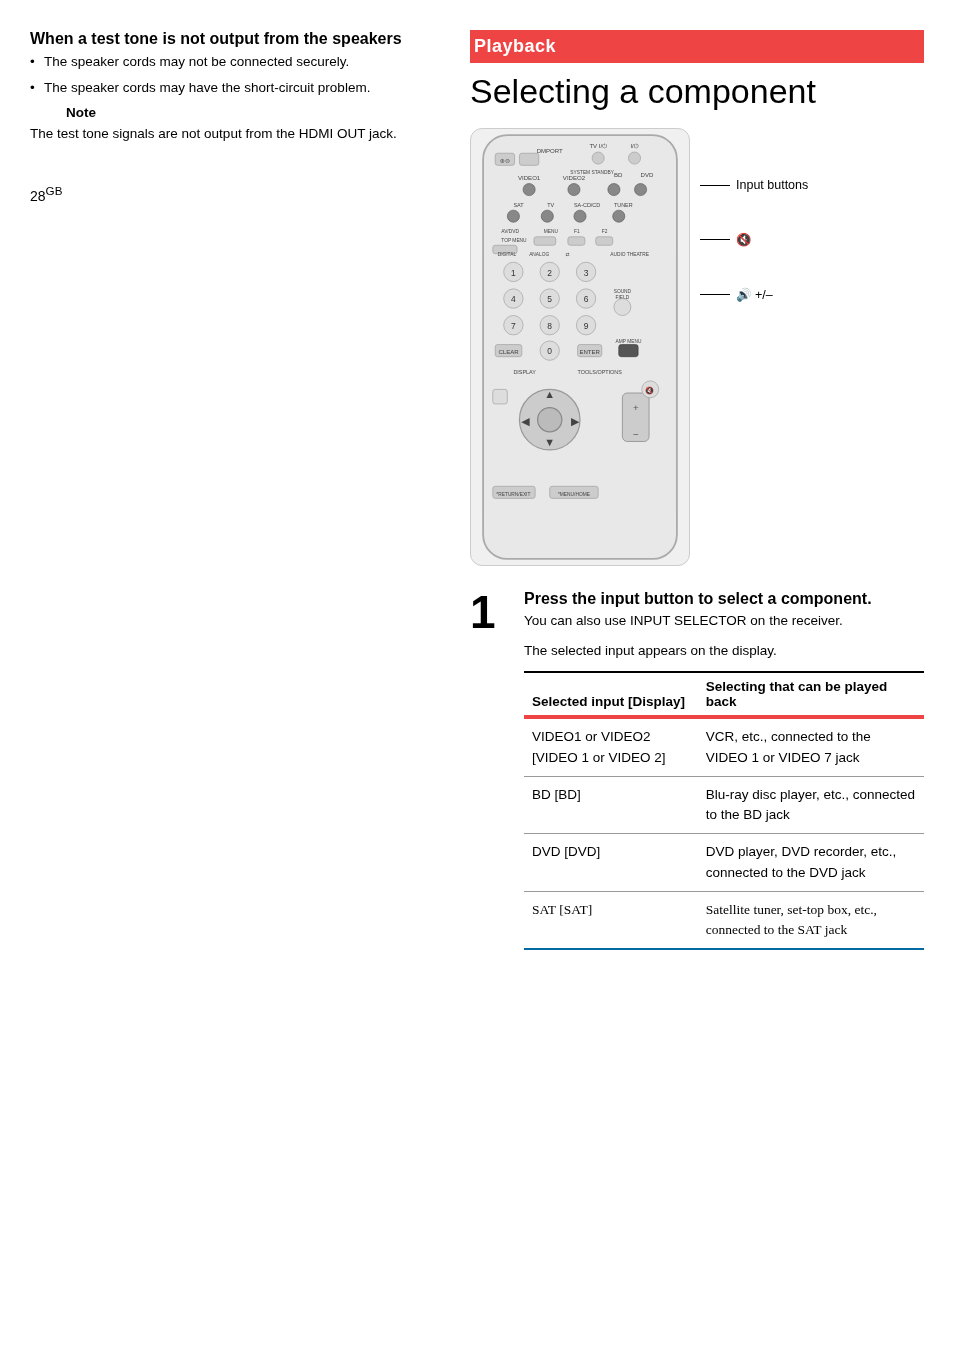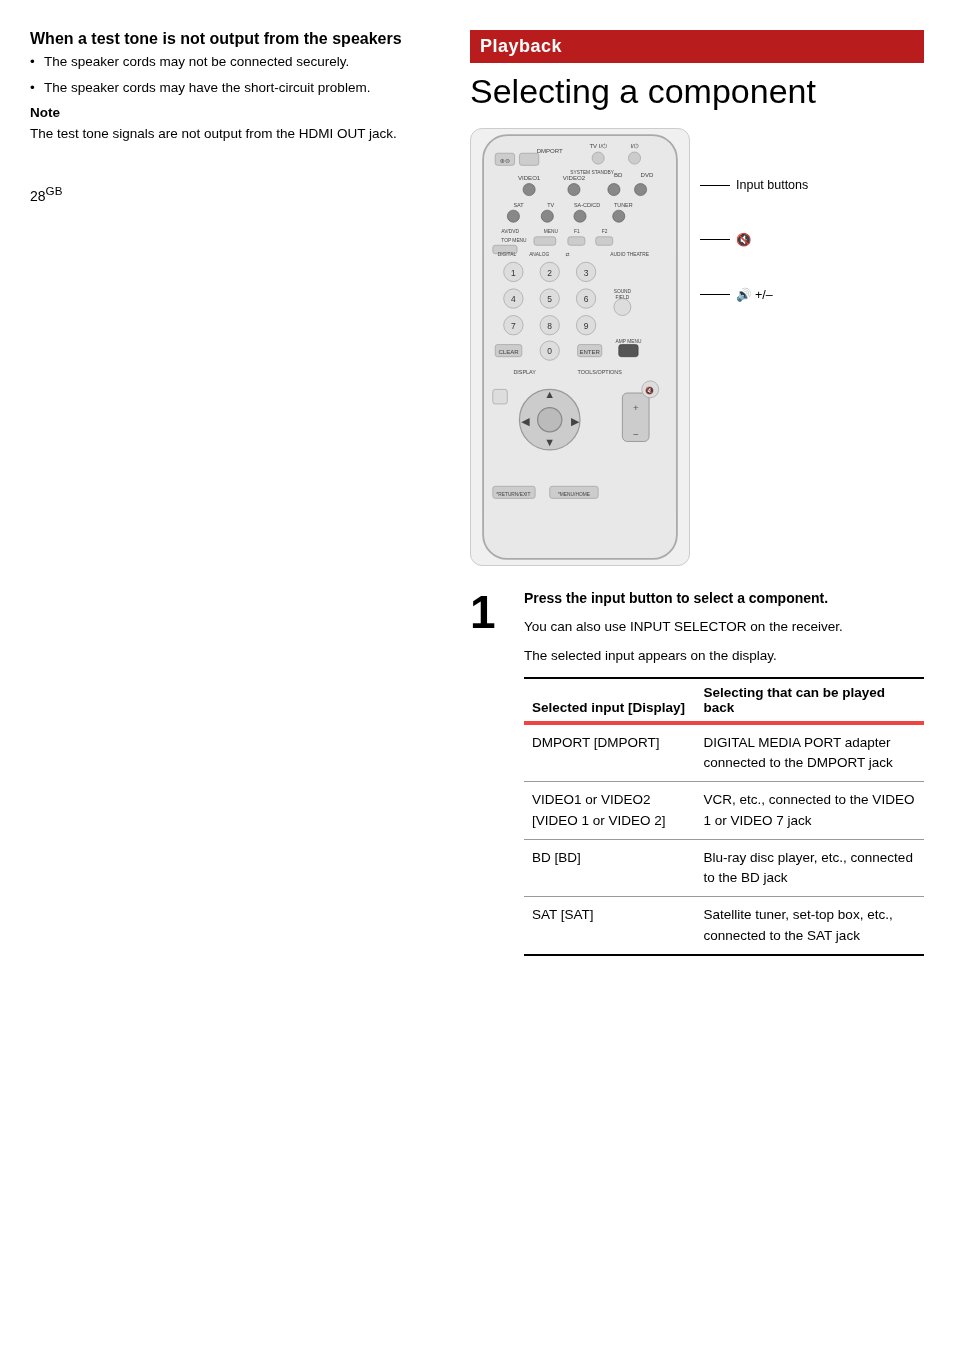--- a/index.html
+++ b/index.html
@@ -45,32 +45,33 @@
     }
     .bullet-list li::before {
       content: "•";
       position: absolute;
       left: 0;
     }
     .note-title {
       font-weight: bold;
       font-size: 13.5px;
       margin-bottom: 4px;
+      margin-left: 36px;
     }
     .note-text {
       font-size: 13.5px;
       line-height: 1.5;
     }
     
     .playback-banner {
-      background: #b91c1c;
+      background: #ef4444;
       color: #fff;
       font-size: 18px;
       font-weight: bold;
-      padding: 6px 10px;
+      padding: 6px 4px;
       margin-bottom: 10px;
       letter-spacing: 0.5px;
     }
     .page-heading {
       font-size: 34px;
       font-weight: normal;
       margin-bottom: 18px;
       line-height: 1.1;
     }
     
@@ -110,23 +111,22 @@
     }
     .step-number {
       font-size: 46px;
       font-weight: bold;
       line-height: 1;
       flex-shrink: 0;
       width: 40px;
     }
     .step-content {}
     .step-title {
-      font-size: 14px;
-      font-weight: bold;
-      margin-bottom: 8px;
+      font-size: 16px;
+      font-weight: bold;
       line-height: 1.3;
     }
     .step-body {
       font-size: 13.5px;
       line-height: 1.6;
       margin-bottom: 8px;
     }
     
     .component-table {
       width: 100%;
@@ -142,21 +142,22 @@
       border-bottom: 4px solid #ef4444;
       vertical-align: bottom;
     }
     .component-table td {
       padding: 8px 8px;
       border-bottom: 1px solid #999;
       vertical-align: top;
       line-height: 1.5;
     }
     .component-table tr:last-child td {
-      border-bottom: 2px solid #000000;
+      border-bottom: 2px solid #0369a1;
+      font-family: Liberation Serif, serif;
     }
   </style>
 </head>
 <body>
 
 <div class="page">
 
   <div class="left-column">
     <h2 class="section-title">When a test tone is not output from the speakers</h2>
     <ul class="bullet-list">
@@ -314,31 +315,31 @@
         <div class="step-body">The selected input appears on the display.</div>
 
         <table class="component-table">
           <thead>
             <tr>
               <th>Selected input [Display]</th>
               <th>Selecting that can be played back</th>
             </tr>
           </thead>
           <tbody id="table-body">
-          <tr>
-                <td>DMPORT [DMPORT]</td>
-                <td>DIGITAL MEDIA PORT adapter connected to the DMPORT jack</td>
-              </tr>
               <tr>
                 <td>VIDEO1 or VIDEO2 [VIDEO 1 or VIDEO 2]</td>
                 <td>VCR, etc., connected to the VIDEO 1 or VIDEO 7 jack</td>
               </tr>
               <tr>
                 <td>BD [BD]</td>
                 <td>Blu-ray disc player, etc., connected to the BD jack</td>
+              </tr>
+              <tr>
+                <td>DVD [DVD]</td>
+                <td>DVD player, DVD recorder, etc., connected to the DVD jack</td>
               </tr>
               <tr>
                 <td>SAT [SAT]</td>
                 <td>Satellite tuner, set-top box, etc., connected to the SAT jack</td>
               </tr>
             </tbody>
         </table>
       </div>
     </div>
   </div>

